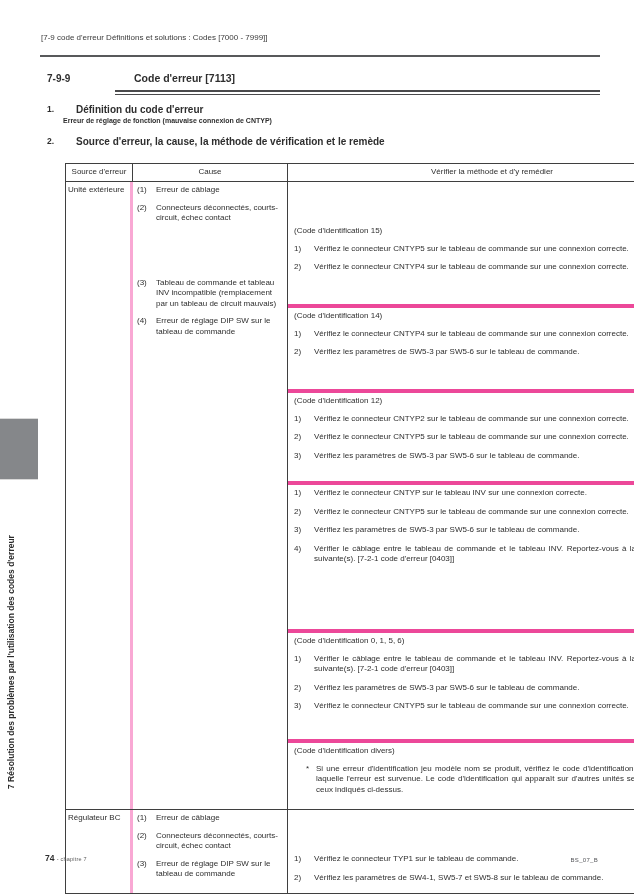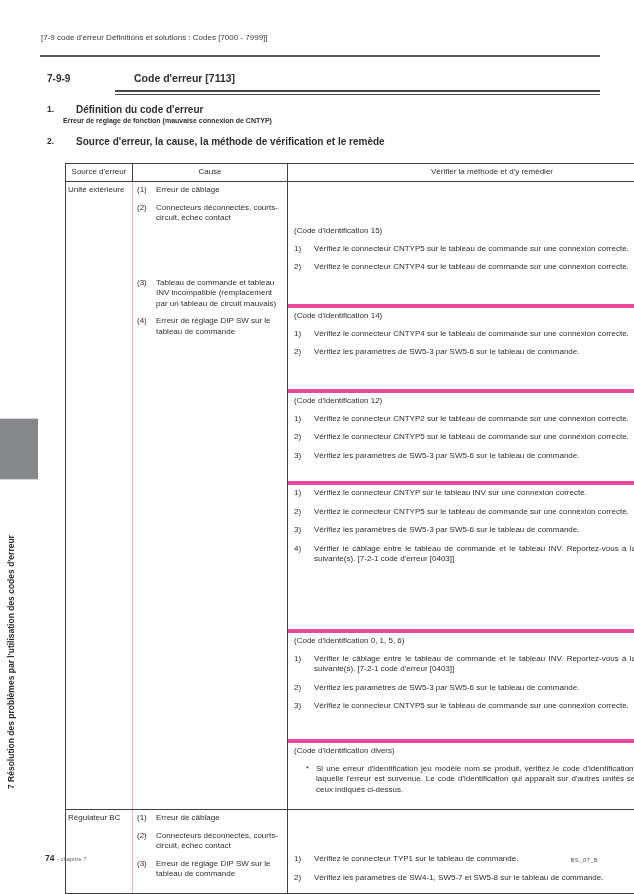--- a/index.html
+++ b/index.html
@@ -47,21 +47,21 @@
     position:absolute; left:65px; top:163px; width:632px;
     border:1px solid #3f3f3f;
     font-size:8px; line-height:1.32;
   }
   .t-head { display:flex; height:17px; }
   .t-head > div {
     display:flex; align-items:center; justify-content:center;
     font-size:8px;
   }
   .t-row { display:flex; border-top:1px solid #3f3f3f; }
-  .c-src   { width:67px;  border-right:1px solid #f9a8d4; padding:3px 2px 2px 2px; }
+  .c-src   { width:67px;  border-right:3px solid #f9a8d4; padding:3px 2px 2px 2px; }
   .c-cause { width:155px; border-right:1px solid #3f3f3f; padding:3px 5px 2px 4px; }
   .c-fix   { flex:1; display:flex; flex-direction:column;margin-top:41px; }
   .cause-item { display:flex; margin-bottom:7px; }
   .cause-item .inum { width:19px; flex:none; }
   .cause-item .itext { flex:1; }
   .cause-gap { margin-top:54px; }
   .blk { padding:3px 6px 2px 6px; }
   .blk + .blk { border-top:4px solid #ec4899; }
   .blk-header { margin-bottom:7px; }
   .fix-item { display:flex; margin-bottom:8px; }

